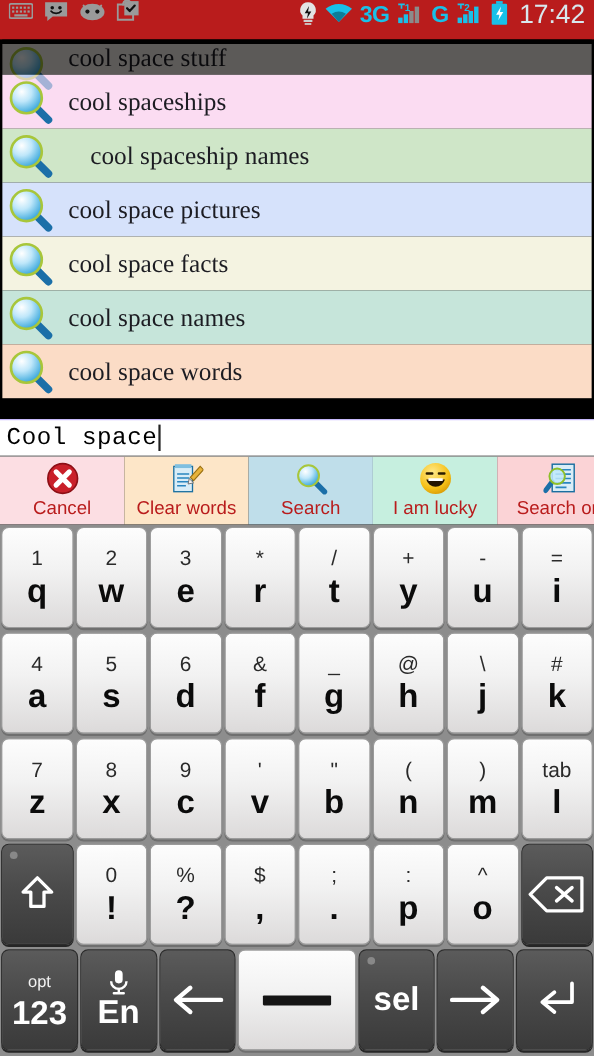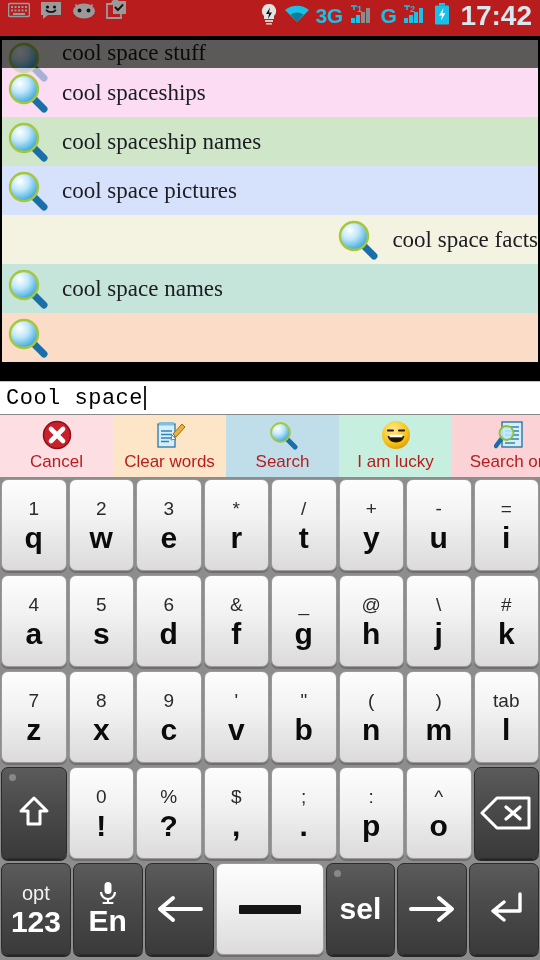--- a/index.html
+++ b/index.html
@@ -6,21 +6,21 @@
   html,body{ width:540px; height:960px; background:#000; overflow:hidden; }
   body{ font-family:"Liberation Sans", sans-serif; }
 
   
   .statusbar{ position:absolute; left:0; top:0; width:540px; height:36px;
     background:#b91c1c; display:flex; align-items:flex-start; }
   .sb-left{ display:flex; align-items:center; gap:10px; padding-left:8px; }
   .sb-right{ margin-left:auto; display:flex; align-items:center; gap:6px; padding-right:8px; }
   .sb-icon{ display:block; }
   .sb-net{ color:#19c0e8; font-size:21px; font-weight:bold; letter-spacing:-.5px; }
-  .sb-clock{ color:#d8e8ee; font-size:28px; font-weight:700; letter-spacing:0px; margin-left:4px;}
+  .sb-clock{ color:#d8e8ee; font-size:24px; font-weight:400; letter-spacing:0px; margin-left:4px;}
 
   
   .suggest-wrap{ position:absolute; left:0; top:36px; width:540px; height:345px;
     background:#000; padding:0 2px; }
   .suggest-inner{ position:relative; width:536px; height:345px; overflow:hidden;
     border-top:4px solid #000; }
   .srow{ height:49px; display:flex; align-items:center; padding-left:4px;
     font-family:"Liberation Serif", serif; font-size:23px; color:#1c1c22; }
   .srow.partial{ height:28px; align-items:flex-start; opacity:.38; }
   .srow .slabel{ padding-left:12px; }
@@ -49,21 +49,21 @@
   .krow{ display:flex; width:540px; height:96px; padding:2px 1px; gap:2px; }
   .key{ position:relative; border-radius:7px; display:flex; flex-direction:column;
      align-items:center; justify-content:center; overflow:hidden; }
   .key.light{ background:linear-gradient(180deg,#fdfdfd 0%,#f2f2f2 42%,#dcdada 100%);
      border:1px solid #9a9a9a; box-shadow:0 2px 0 #6f6f6f; }
   .key.dark{ background:linear-gradient(180deg,#5b5b5b 0%,#4a4a4a 45%,#3a3a3a 100%);
      border:1px solid #2c2c2c; box-shadow:0 2px 0 #262626; }
   .key .sub{ font-size:19px; color:#2a2a2a; line-height:20px; height:26px;
      display:flex; align-items:center; }
   .key .main{ font-size:30px; font-weight:bold; color:#0b0b0b; line-height:32px; }
-  .key.dark .sub{ color:#f2f2f2; font-size:20px; font-weight:normal;}
+  .key.dark .sub{ color:#f2f2f2; font-size:15px; font-weight:normal;}
   .key.dark .main{ color:#fff; }
   .dot{ position:absolute; left:7px; top:6px; width:7px; height:7px; border-radius:50%;
      background:#888; }
   .kb-glyph{ display:flex; align-items:center; justify-content:center; }
   .spacebar .bar{ width:62px; height:9px; background:#151515; border-radius:1px; }
 </style>
 </head>
 <body>
 
 <div class="statusbar">
@@ -186,21 +186,21 @@
                 <stop offset="45%" stop-color="#bfe7fa"></stop>
    <stop offset="100%" stop-color="#3aa8dc"></stop>
               </radialGradient>
             </defs>
  <line x1="25" y1="25" x2="38" y2="38" stroke="#1b6fa8" stroke-width="7" stroke-linecap="round"></line>
  <circle cx="18" cy="18" r="14" fill="url(#mg)" stroke="#a8c63a" stroke-width="2.4"></circle>
           </svg>
         </span>
         <span class="slabel">cool spaceships</span>
       </div>
-      <div class="srow" style="background: rgb(207, 230, 200);">
+      <div class="srow" style="background: rgb(207, 230, 200); gap: 20px;">
         <span class="mag">
           <svg width="44" height="44" viewBox="0 0 44 44">
  <defs>
               <radialGradient id="mg" cx="35%" cy="30%" r="72%">
    <stop offset="0%" stop-color="#ffffff"></stop>
                 <stop offset="45%" stop-color="#bfe7fa"></stop>
    <stop offset="100%" stop-color="#3aa8dc"></stop>
               </radialGradient>
             </defs>
  <line x1="25" y1="25" x2="38" y2="38" stroke="#1b6fa8" stroke-width="7" stroke-linecap="round"></line>
@@ -218,21 +218,21 @@
                 <stop offset="45%" stop-color="#bfe7fa"></stop>
    <stop offset="100%" stop-color="#3aa8dc"></stop>
               </radialGradient>
             </defs>
  <line x1="25" y1="25" x2="38" y2="38" stroke="#1b6fa8" stroke-width="7" stroke-linecap="round"></line>
  <circle cx="18" cy="18" r="14" fill="url(#mg)" stroke="#a8c63a" stroke-width="2.4"></circle>
           </svg>
         </span>
         <span class="slabel">cool space pictures</span>
       </div>
-      <div class="srow" style="background: rgb(244, 243, 225); justify-content: flex-end;">
+      <div class="srow" style="background: rgb(244, 243, 225);">
         <span class="mag">
           <svg width="44" height="44" viewBox="0 0 44 44">
  <defs>
               <radialGradient id="mg" cx="35%" cy="30%" r="72%">
    <stop offset="0%" stop-color="#ffffff"></stop>
                 <stop offset="45%" stop-color="#bfe7fa"></stop>
    <stop offset="100%" stop-color="#3aa8dc"></stop>
               </radialGradient>
             </defs>
  <line x1="25" y1="25" x2="38" y2="38" stroke="#1b6fa8" stroke-width="7" stroke-linecap="round"></line>
@@ -264,20 +264,21 @@
               <radialGradient id="mg" cx="35%" cy="30%" r="72%">
    <stop offset="0%" stop-color="#ffffff"></stop>
                 <stop offset="45%" stop-color="#bfe7fa"></stop>
    <stop offset="100%" stop-color="#3aa8dc"></stop>
               </radialGradient>
             </defs>
  <line x1="25" y1="25" x2="38" y2="38" stroke="#1b6fa8" stroke-width="7" stroke-linecap="round"></line>
  <circle cx="18" cy="18" r="14" fill="url(#mg)" stroke="#a8c63a" stroke-width="2.4"></circle>
           </svg>
         </span>
+        <span class="slabel">cool space words</span>
       </div>
     </div>
 </div>
 
 <div class="input-row">
   <span class="input-val">Cool space</span>
     <span class="caret"></span>
 </div>
 
 <div class="actionbar" id="actionbar">

